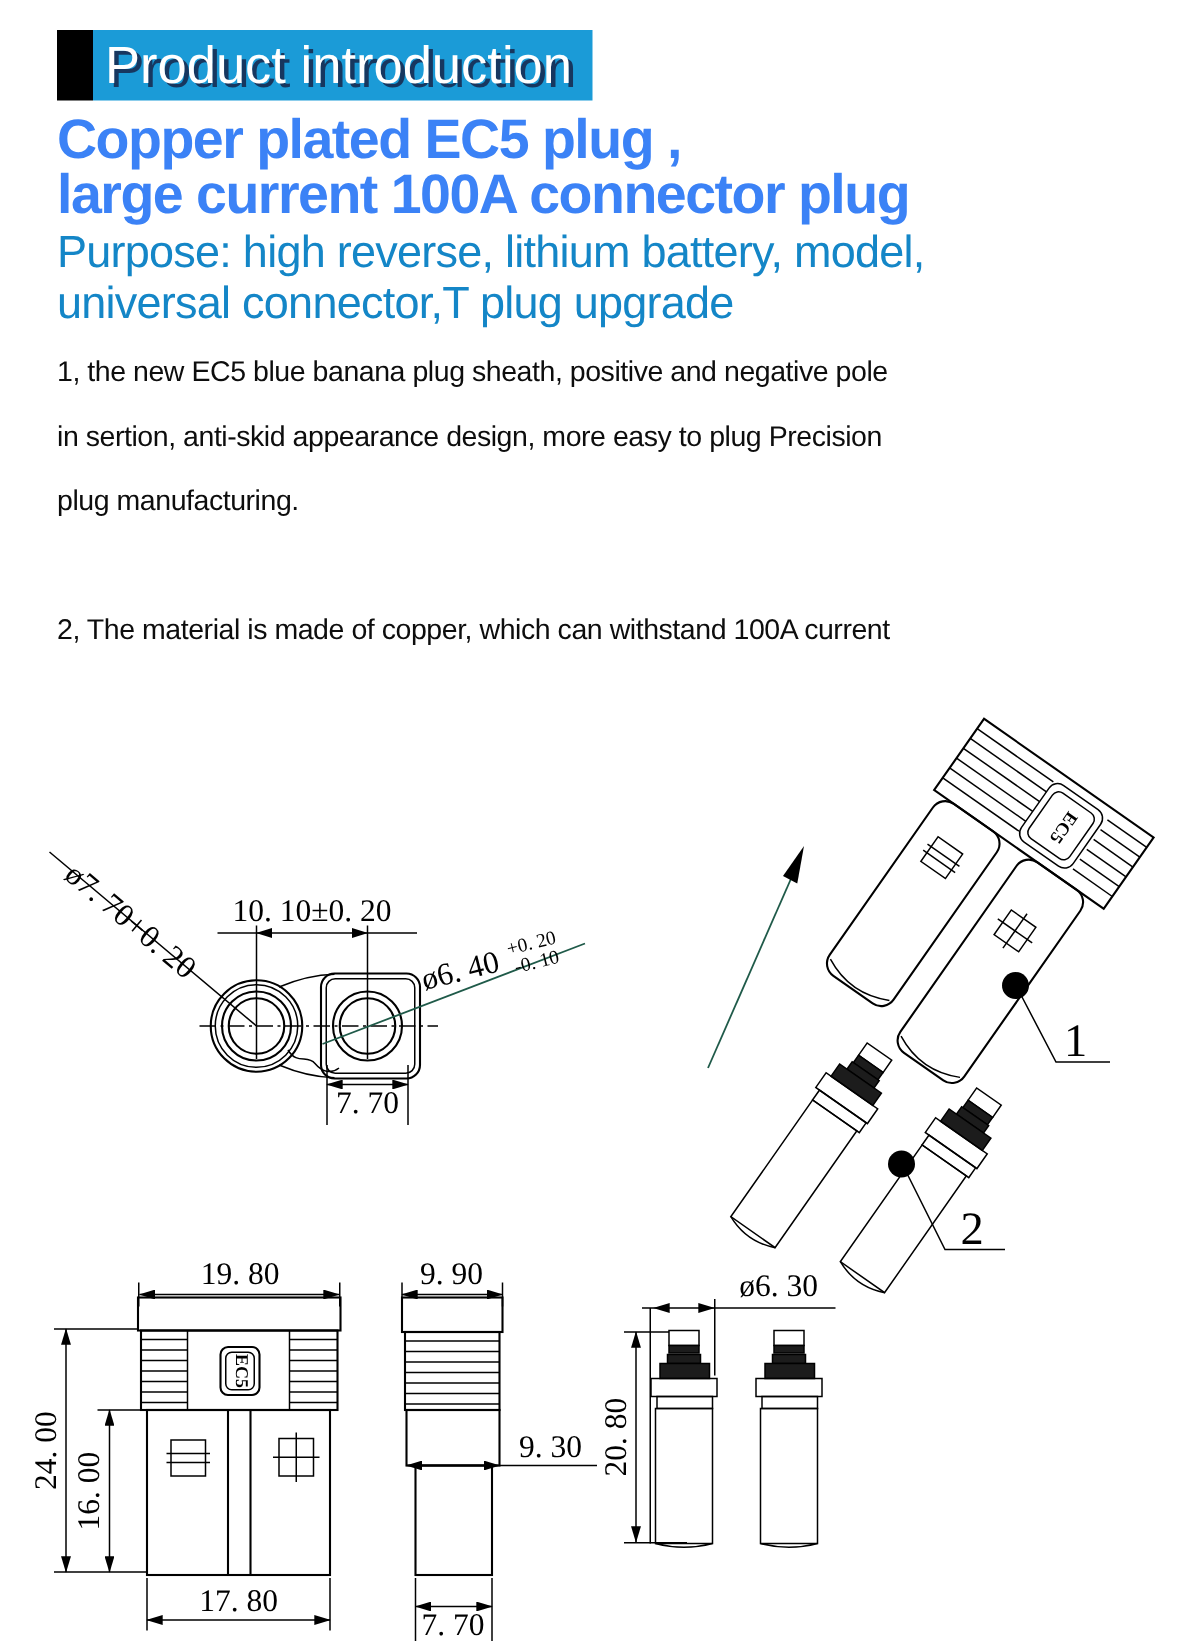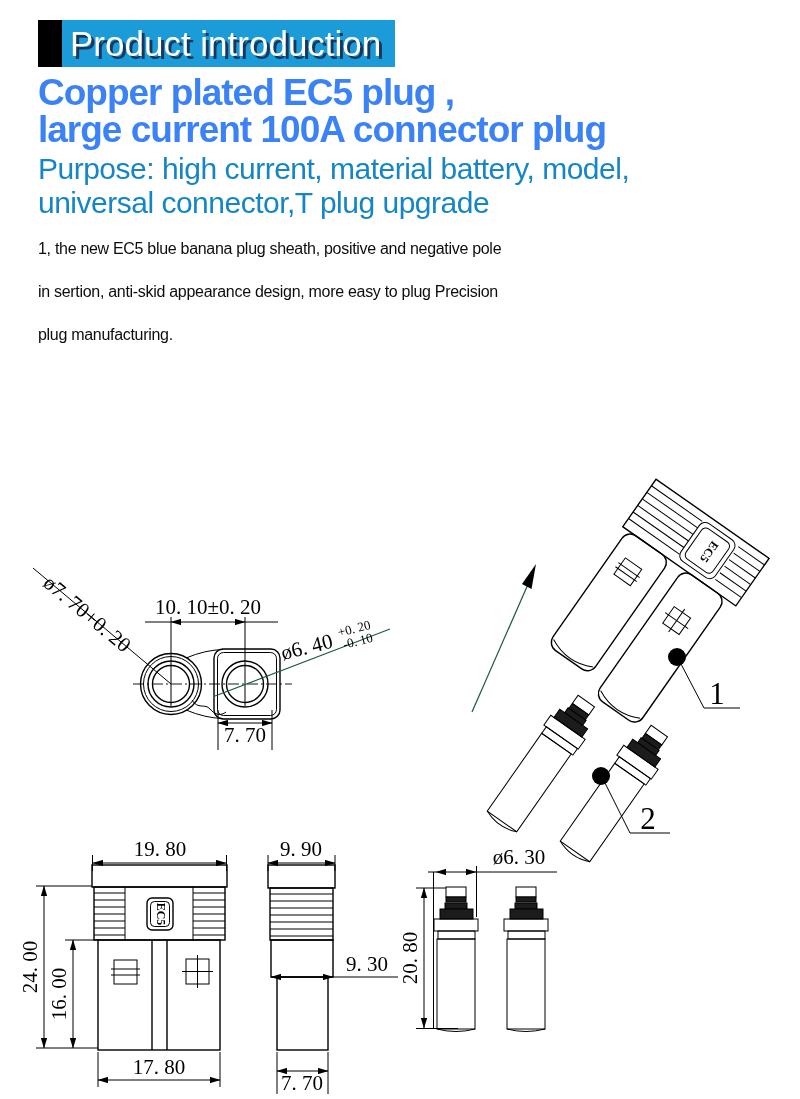--- a/index.html
+++ b/index.html
@@ -15,21 +15,21 @@
 
   
   .title{position:absolute;left:38px;top:74px;font-size:37px;font-weight:bold;color:#3b82f6;
         line-height:37px;letter-spacing:-1px;white-space:nowrap;}
 
   
   .purpose{position:absolute;left:38px;top:152px;font-size:30px;color:#1486c7;
         line-height:34px;letter-spacing:-0.5px;white-space:nowrap;}
 
   
-  .body-text{position:absolute;left:38px;font-size:16px;color:#0d0d0d;line-height:43px;
+  .body-text{position:absolute;left:38px;font-size:19px;color:#0d0d0d;line-height:43px;
         letter-spacing:-0.3px;white-space:nowrap;}
   #para1{top:227px;}
   #para2{top:399px;}
 
   
   svg.drawing{position:absolute;left:0;top:0;}
   .ln{fill:none;stroke:#000;stroke-width:1.4px;}
   .tn{fill:none;stroke:#000;stroke-width:1px;}
   .dm{fill:none;stroke:#000;stroke-width:1px;}
   .grn{fill:none;stroke:#1f5a49;stroke-width:1.2px;}
@@ -51,31 +51,32 @@
       <span>Product introduction</span>
     </div>
   </div>
 
   <div class="title">
     <div>Copper plated EC5 plug ,</div>
     <div>large current 100A connector plug</div>
   </div>
 
   <div class="purpose">
-    <div>Purpose: high current, material battery, model,</div>
+    <div>Purpose: high reverse, lithium battery, model,</div>
     <div>universal connector,T plug upgrade</div>
   </div>
 
   <div class="body-text" id="para1">
     <div>1, the new EC5 blue banana plug sheath, positive and negative pole</div>
     <div>in sertion, anti-skid appearance design, more easy to plug Precision</div>
     <div>plug manufacturing.</div>
   </div>
 
   <div class="body-text" id="para2">
+    <div>2, The material is made of copper, which can withstand 100A current</div>
   </div>
 
   <svg class="drawing" width="800" height="1099" viewBox="0 0 800 1099">
     <defs>
       <marker id="ah" viewBox="0 0 10 6" refX="9.5" refY="3" markerWidth="11" markerHeight="6.6" orient="auto-start-reverse">
         <path d="M0,0 L10,3 L0,6 z" fill="#000"></path>
       </marker>
     </defs>
 
     <g>

